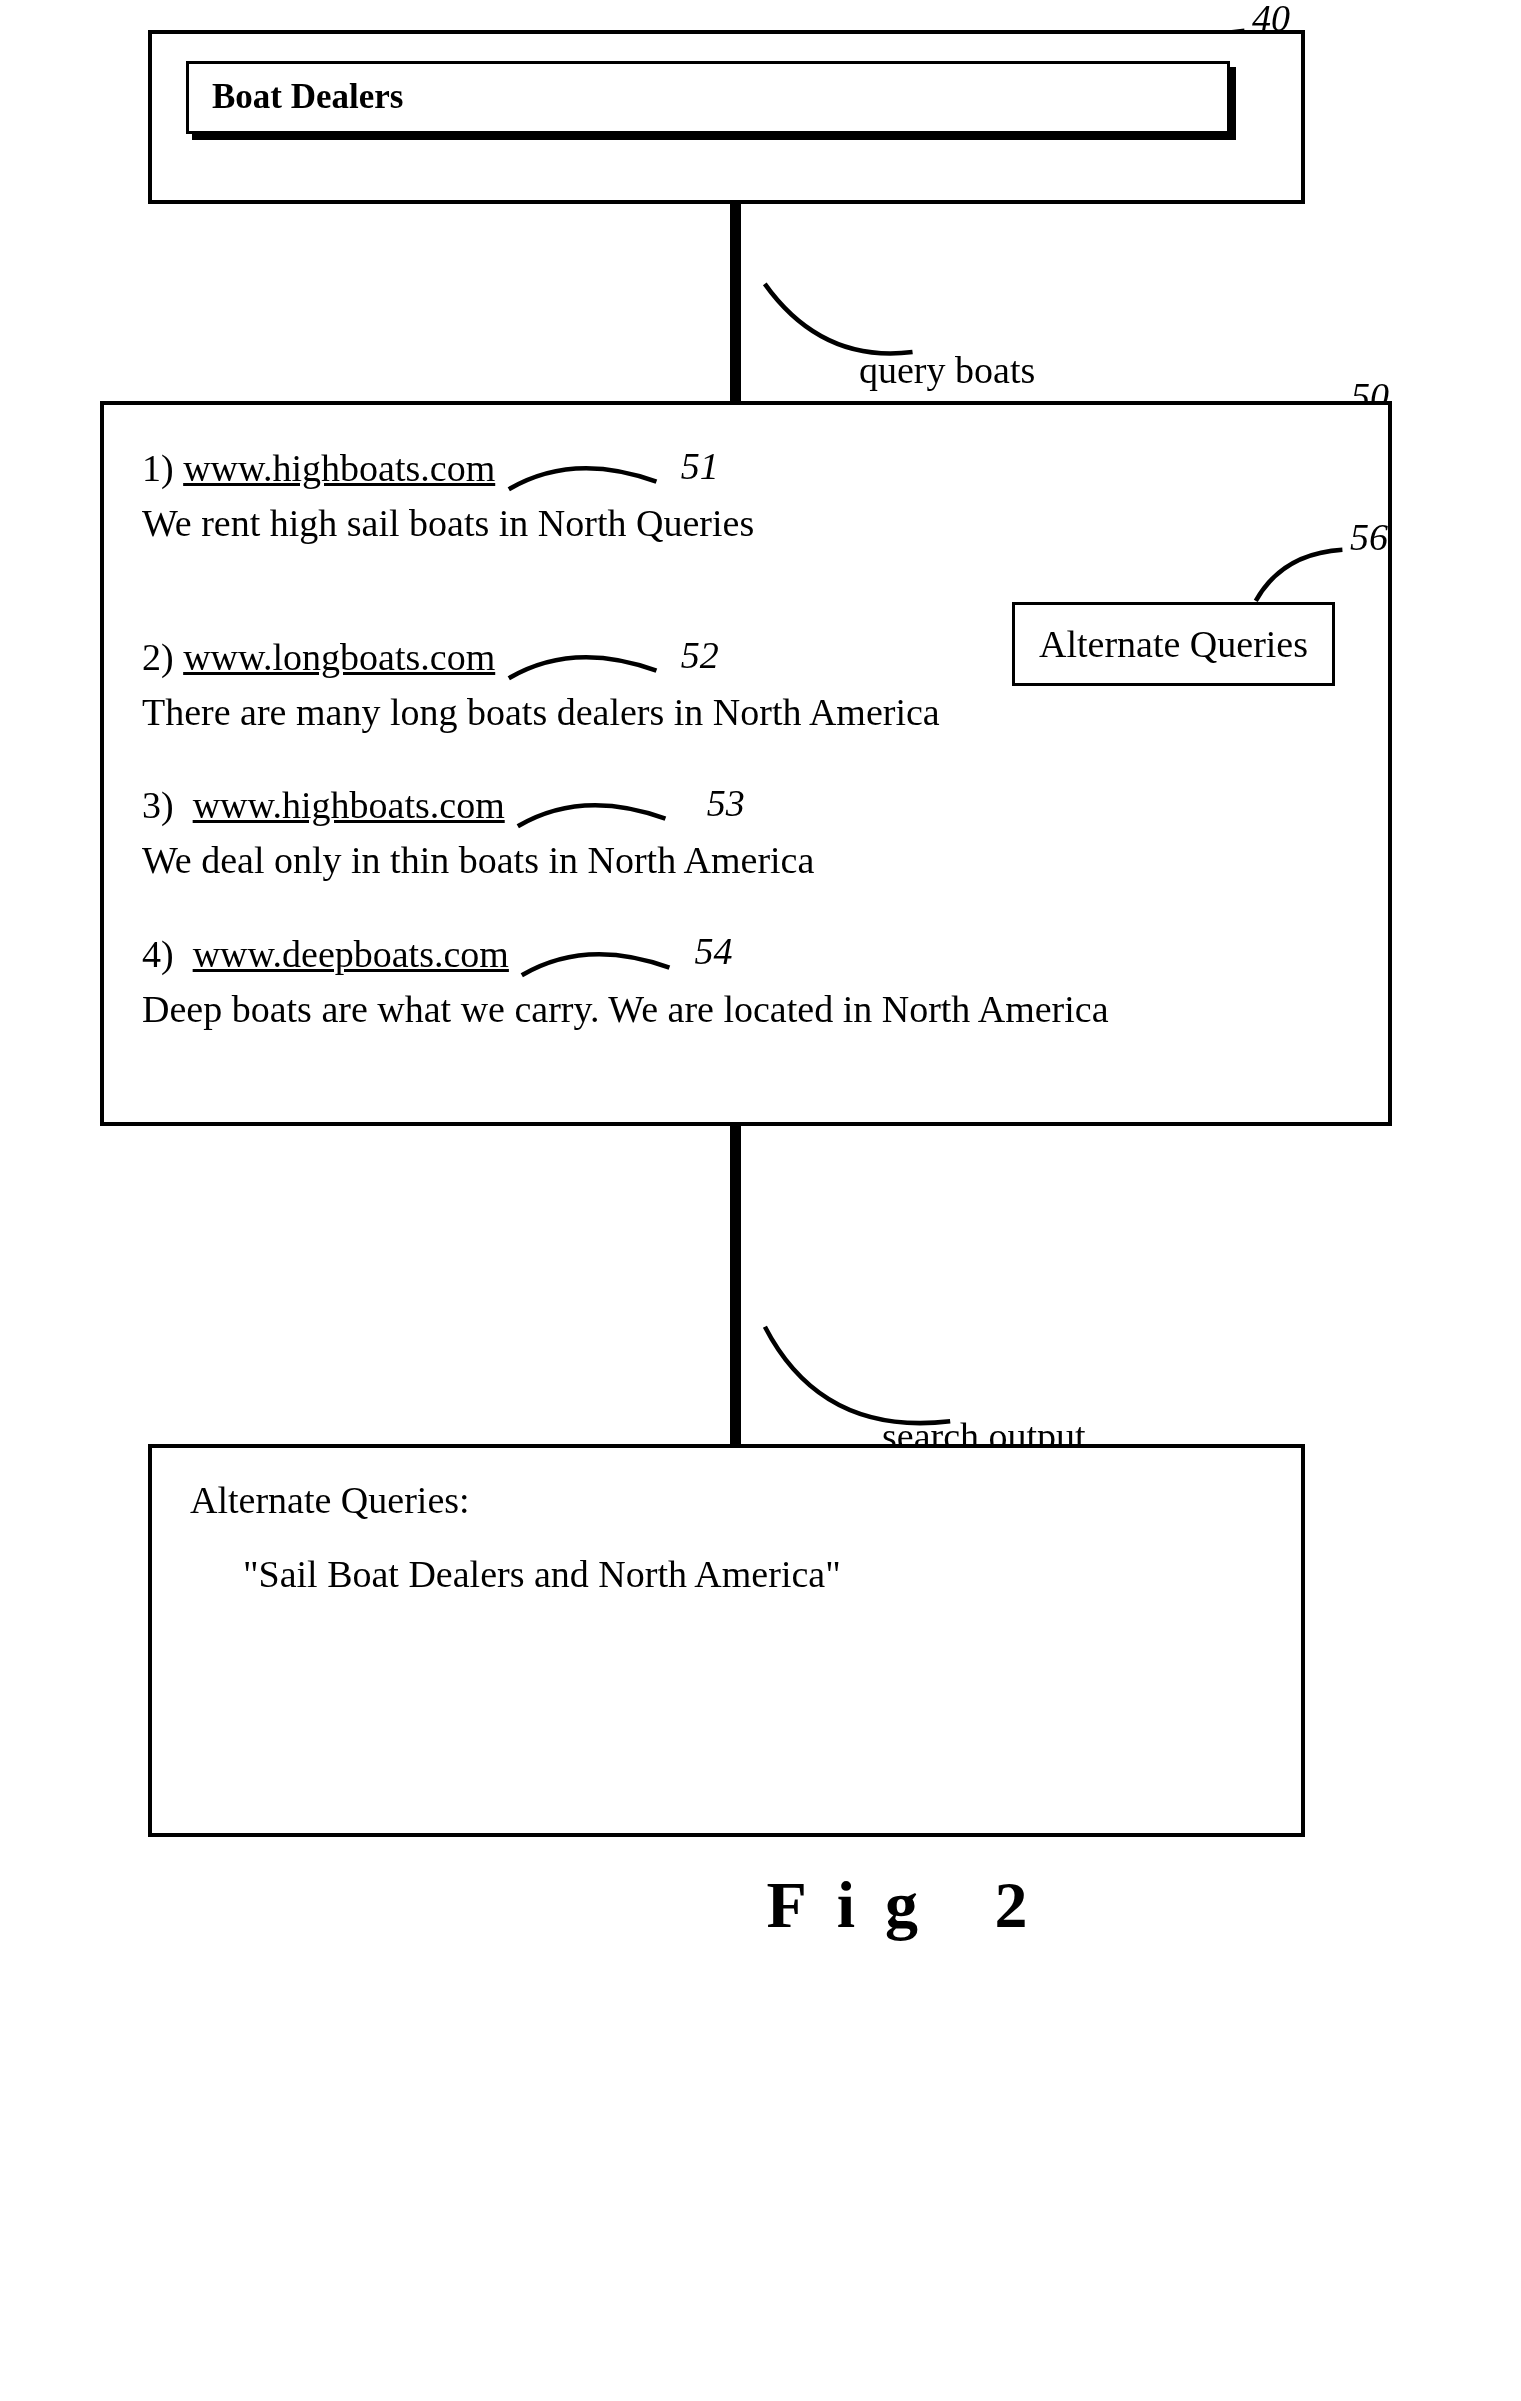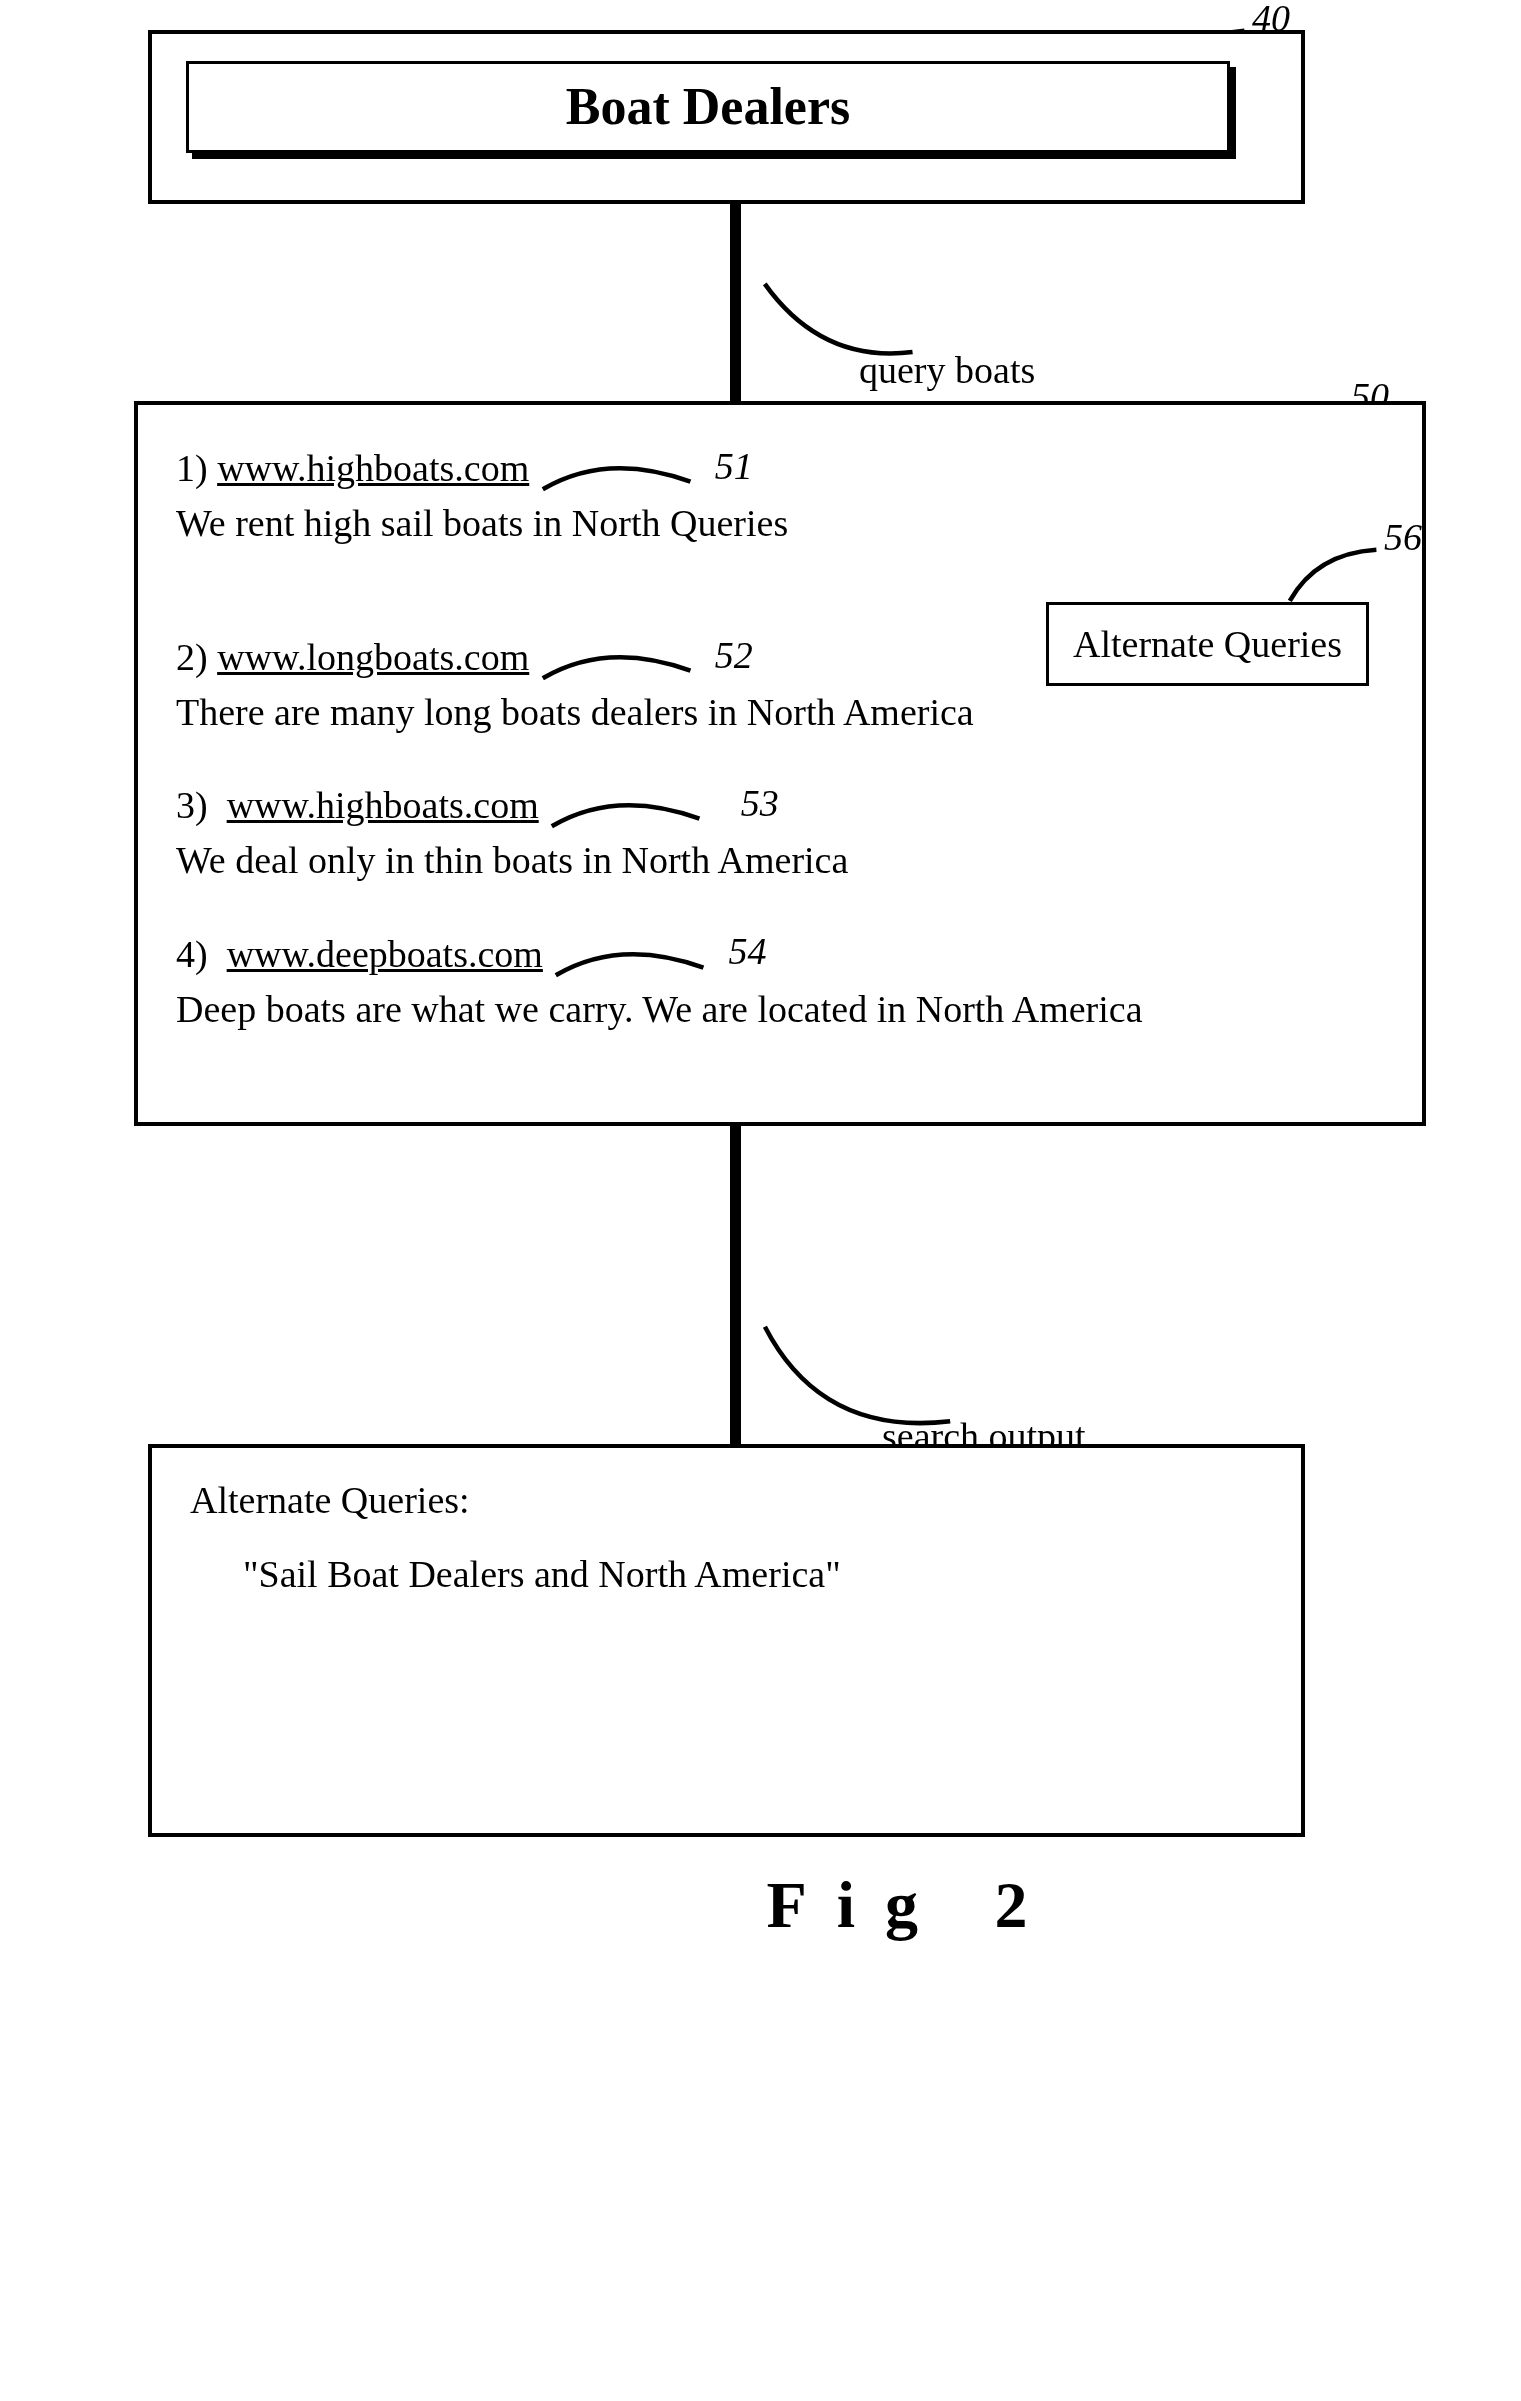--- a/index.html
+++ b/index.html
@@ -23,35 +23,34 @@
   .input-box-outer {
     width: 1157px;
     height: 174px;
     margin-left: 68px;
     padding: 26.5px 34px;
   }
   .input-box-inner {
     border: 3.8px solid #000;
     box-shadow: 6px 6px 0 #000;
     padding: 13.6px 23px;
-    font-size: 52px;
+    font-size: 35px;
     font-weight: bold;
     width: 1044px;
-    text-align: center;
   }
   .connector {
     width: 10.6px;
     background: #000;
     margin-left: 650px;
   }
   .connector1 { height: 197px; }
   .connector2 { height: 318px; }
   .results-box {
     width: 1292px;
-    margin-left: 54px;
+    margin-left: 20px;
     padding: 38px 30px 45px 38px;
     font-size: 38px;
   }
   .result-item {
     margin-bottom: 42px;
     line-height: 1.35;
   }
   .result-item a {
     color: #000;
     text-decoration: underline;

